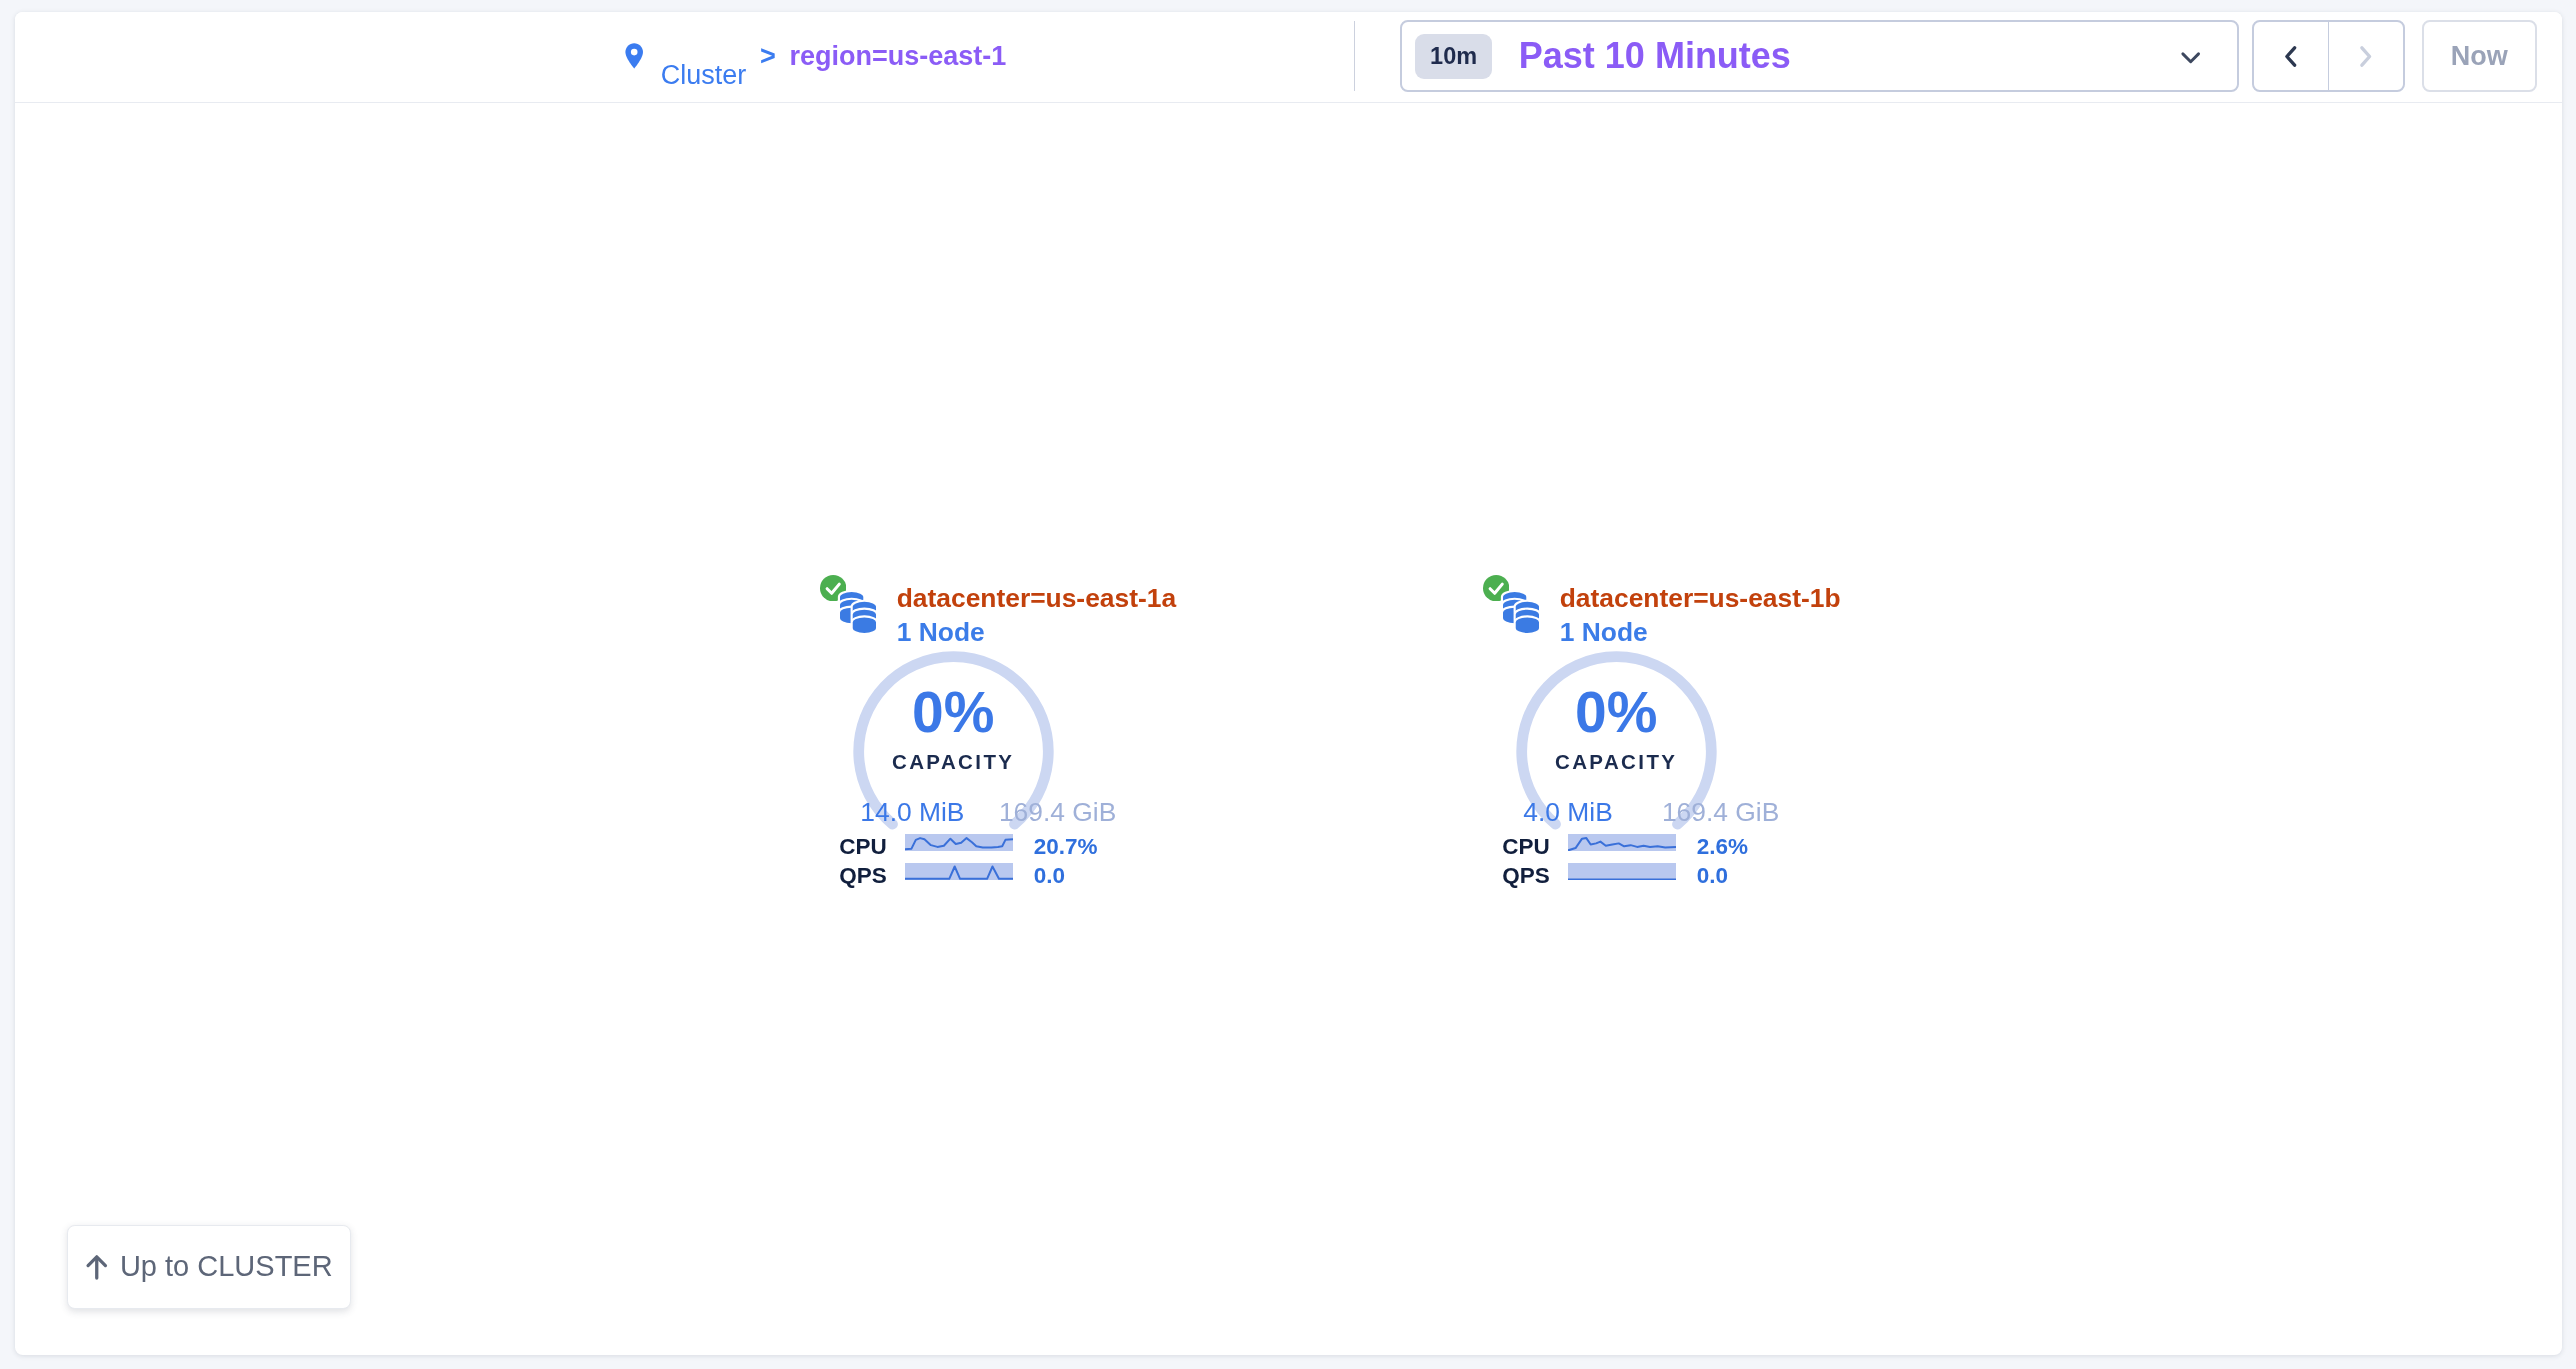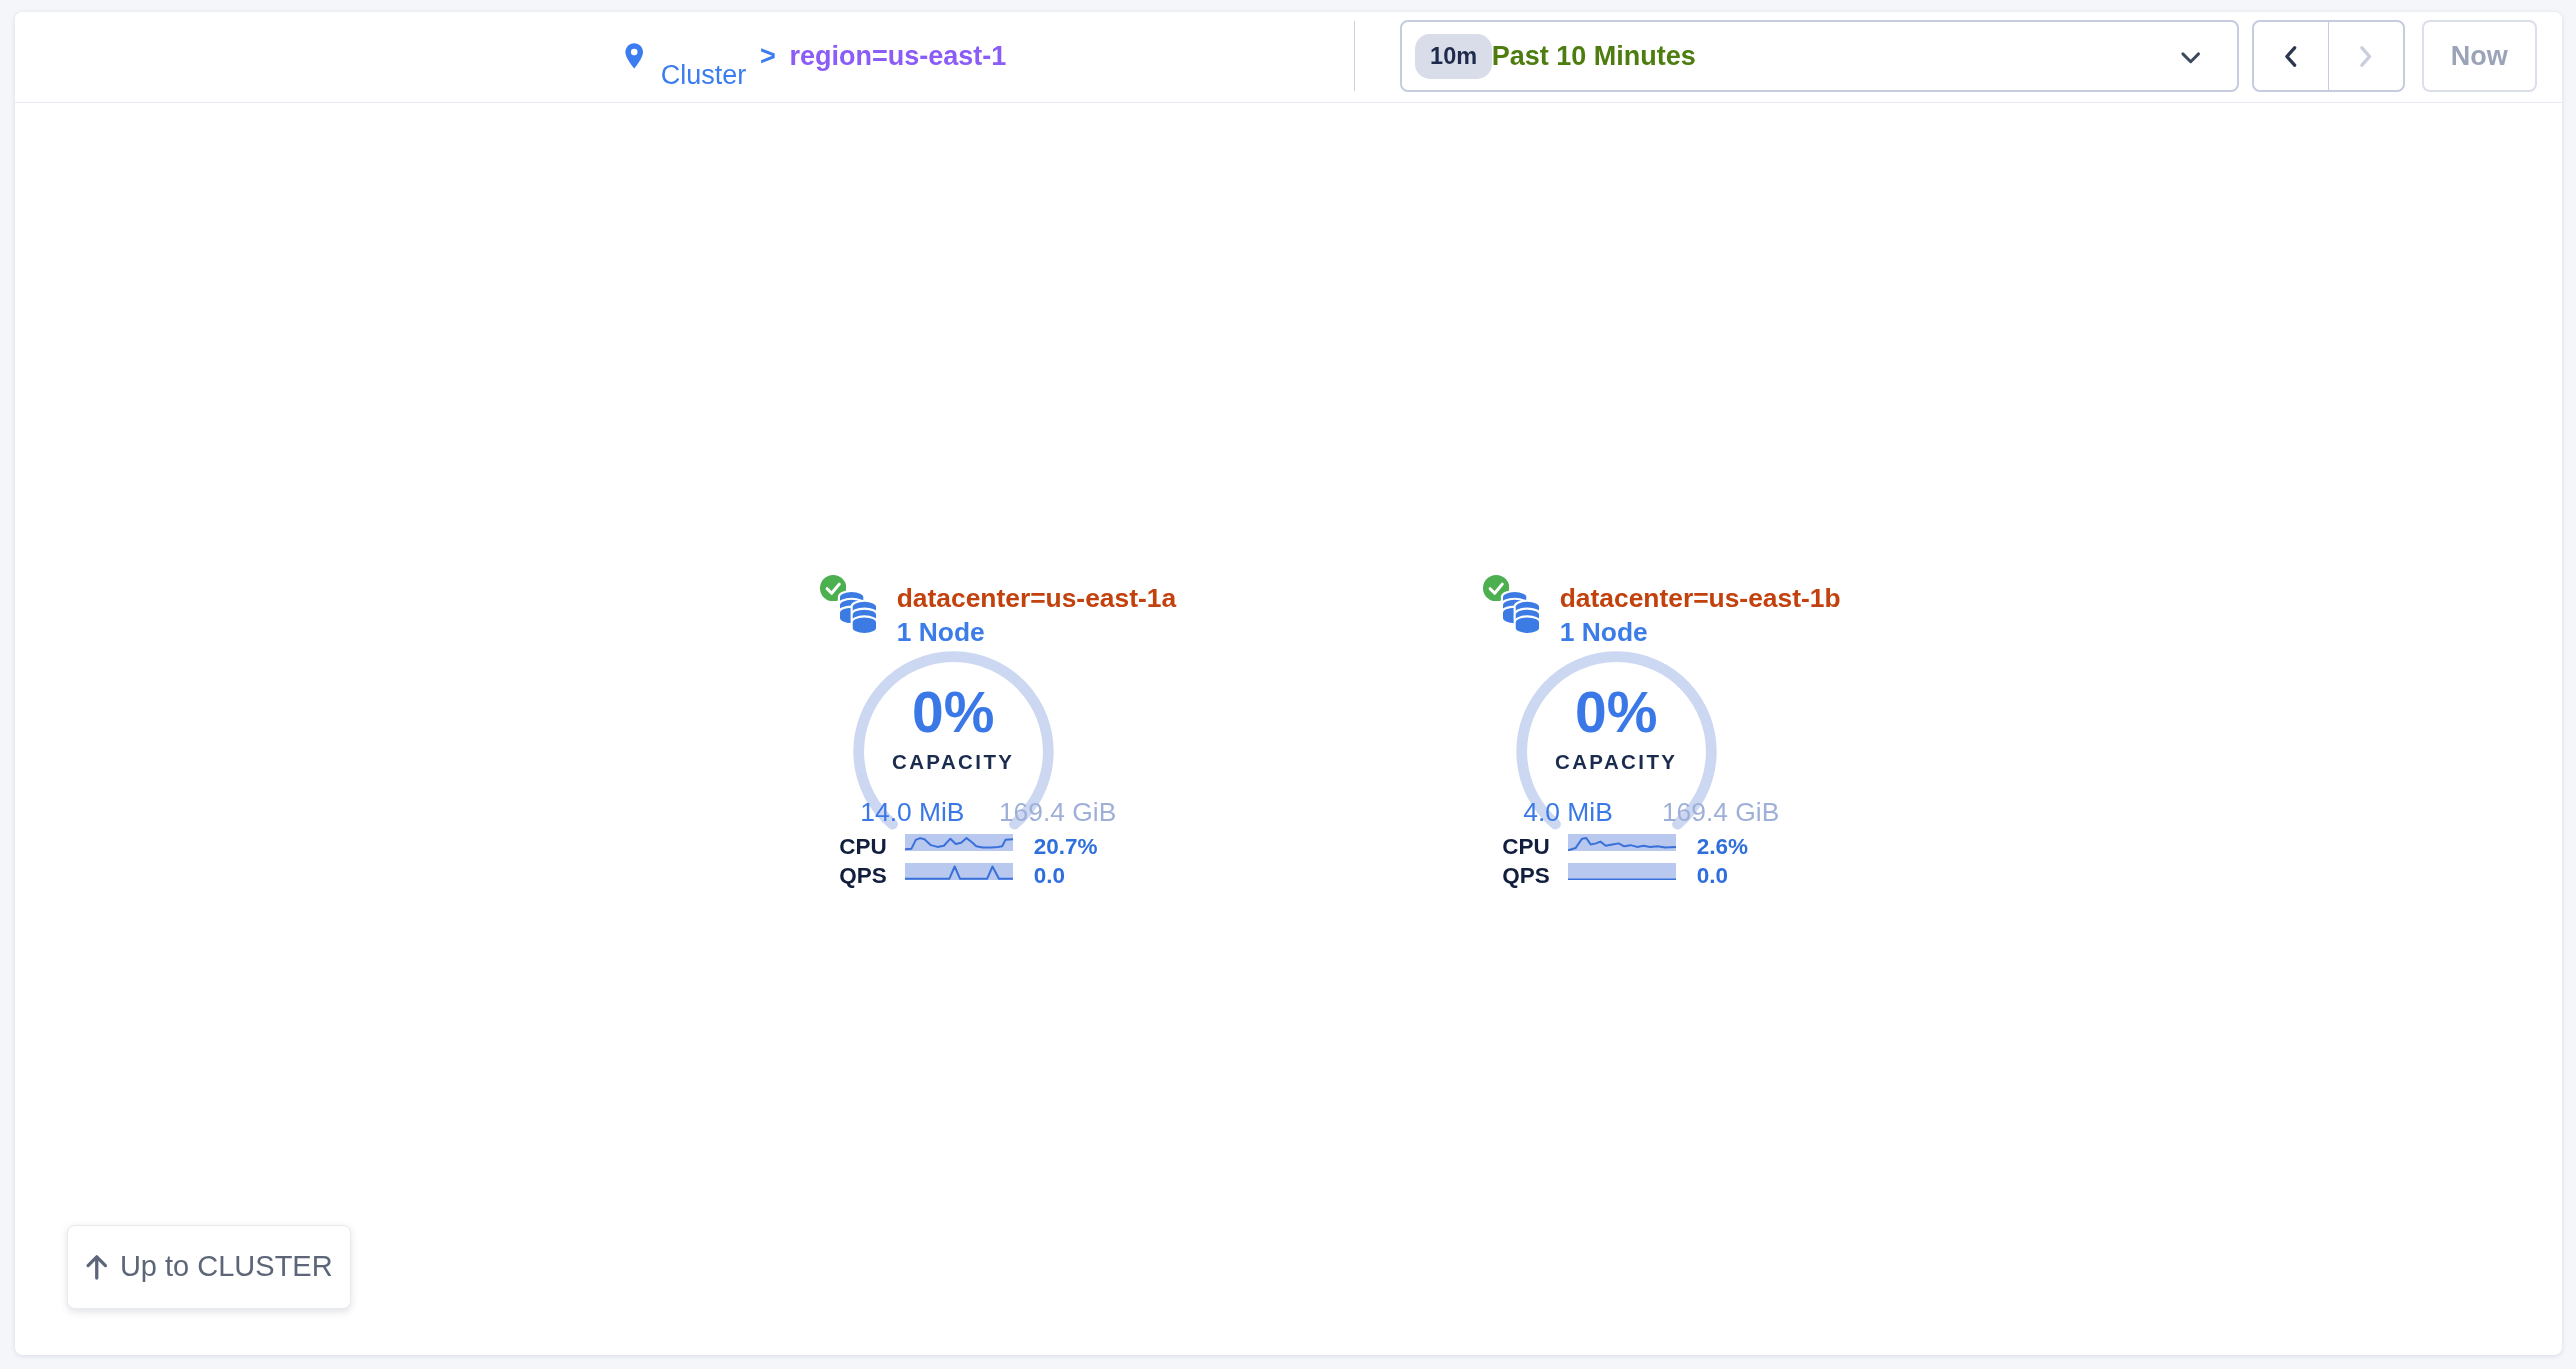--- a/index.html
+++ b/index.html
@@ -38,24 +38,24 @@
   .breadcrumb .current{color:#8b5cf6; font-weight:600;}
   .topbar-divider{
     position:absolute; left:1339px; top:9.8px; width:1px; height:70px; background:#ccd1de;
   }
   .time-select{
     position:absolute; left:1385px; top:8.8px; width:839px; height:72px;
     border:2px solid #c5ccde; border-radius:7.8px; box-sizing:border-box;
     display:flex; align-items:center; cursor:pointer; background:#fff;
   }
   .time-badge{
-    margin-left:13.7px; padding:8.8px 14.7px; background:#d9dde9; border-radius:15px;
+    margin-left:13.7px; padding:8.8px 14.7px; background:#d9dde9; border-radius:9px;
     font-size:23.5px; font-weight:700; color:#1f2b4d;
   }
-  .time-label{font-size:27px; font-weight:600; color:#4d7c0f;}
+  .time-label{margin-left:27px; font-size:36px; font-weight:600; color:#8b5cf6;}
   .time-chevron{position:absolute; right:33px; top:27px;}
   .range-arrows{
     position:absolute; left:2237px; top:8.8px; width:153px; height:72px;
     border:2px solid #c5ccde; border-radius:7.8px; box-sizing:border-box;
     display:flex; background:#fff;
   }
   .range-arrows .cell{
     flex:1; display:flex; align-items:center; justify-content:center; cursor:pointer;
   }
   .range-arrows .cell:first-child{border-right:1px solid #c5ccde;}

